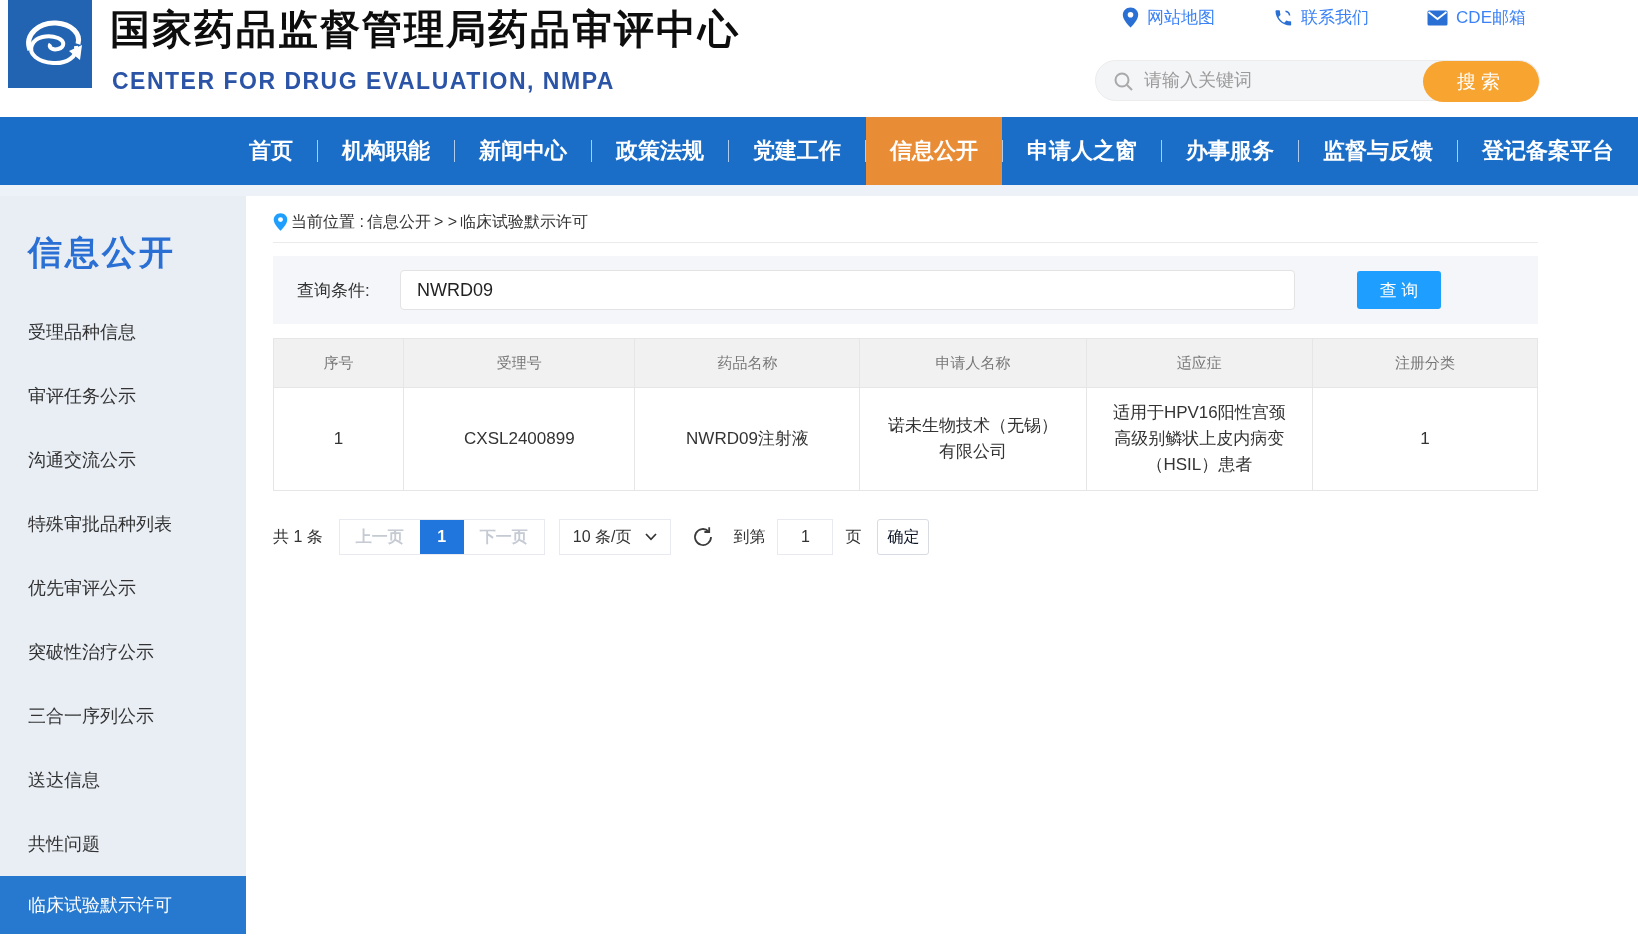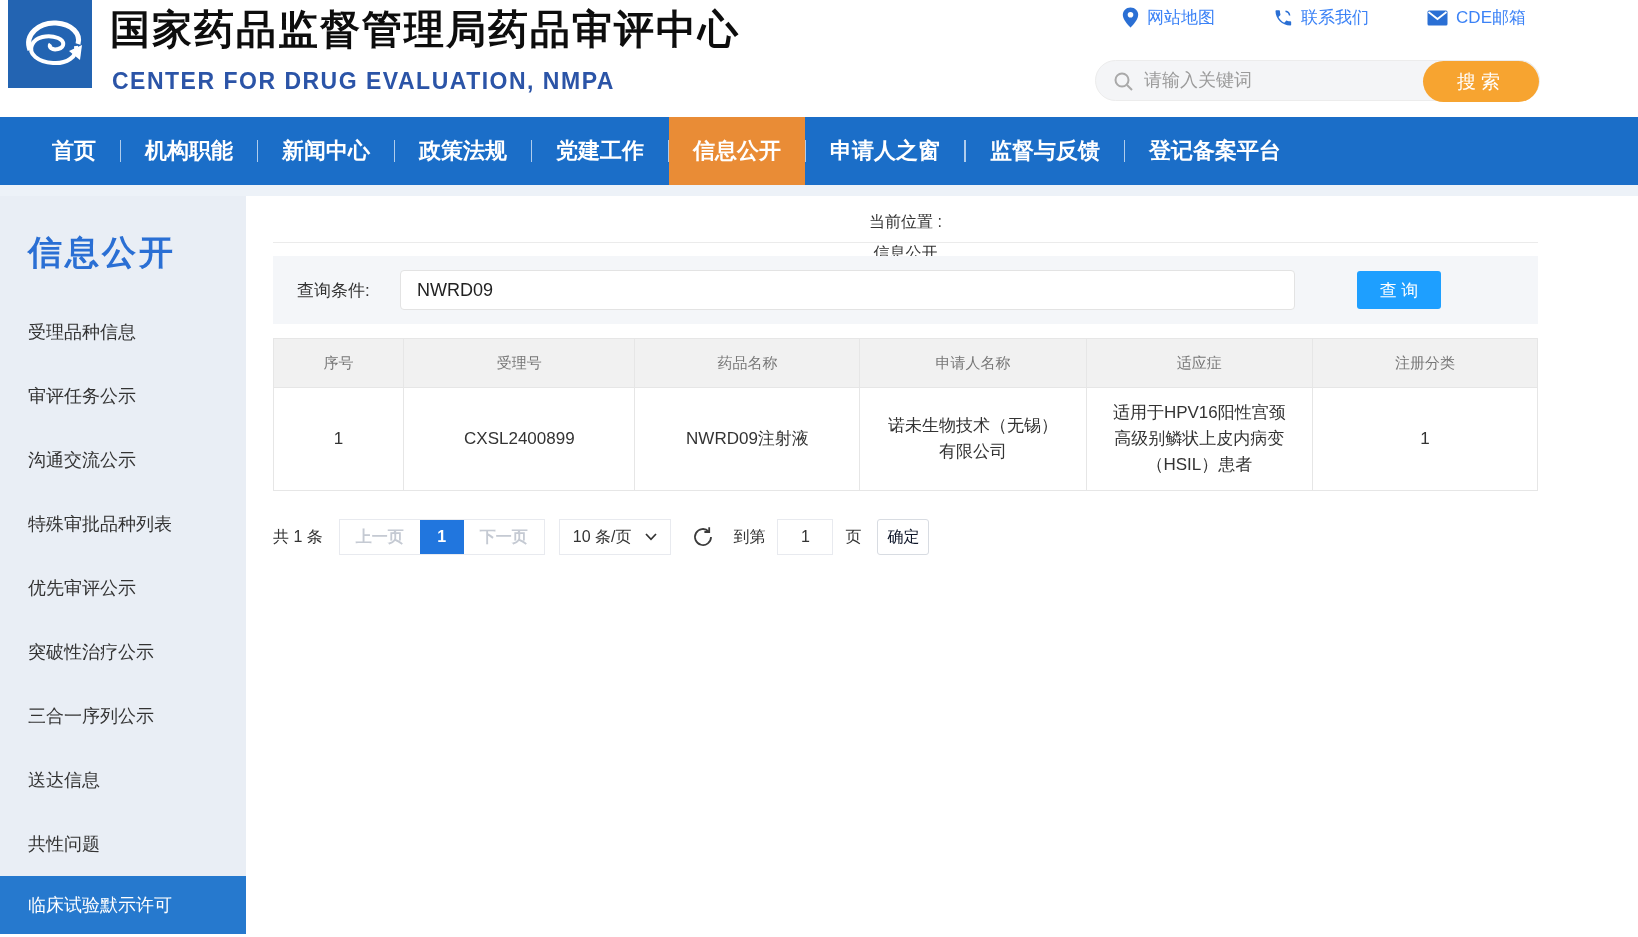--- a/index.html
+++ b/index.html
@@ -23,40 +23,40 @@
   .search-input { position:absolute; left:48px; top:1px; width:270px; height:37px; border:none;
                   background:transparent; outline:none; font-size:18px; color:#333;
                   font-family:inherit; }
   .search-input::placeholder { color:#9b9b9b; }
   .search-btn { position:absolute; right:0; top:0; width:116px; height:41px; border:none;
                 border-radius:21px; background:#f7a430; color:#fff; font-size:19px;
                 letter-spacing:5px; cursor:pointer; font-family:inherit; }
 
   
   .nav { position:absolute; top:117px; left:0; width:1638px; height:68px; background:#1b6ec8; }
-  .nav-inner { display:flex; align-items:center; height:68px; padding-left:28px; }
+  .nav-inner { display:flex; align-items:center; height:68px; padding-left:28px;justify-content:flex-end; }
   .nav-item { height:68px; line-height:68px; padding:0 24px; color:#fff; font-size:22px;
               font-weight:700; cursor:pointer; white-space:nowrap; }
   .nav-item.active { background:#e98c36; }
   .nav-sep { width:1px; height:22px; background:rgba(255,255,255,.65); align-self:center; }
   .nav-strip { position:absolute; top:185px; left:0; width:1638px; height:11px; background:#edf2f8; }
 
   
   .sidebar { position:absolute; left:0; top:196px; width:246px; height:732px; background:#e9eef5; }
   .sidebar-title { margin:34px 0 0 28px; font-size:34px; font-weight:700; color:#2a6fd4;
                    letter-spacing:3px; }
   .sidebar-list { margin-top:24px; }
   .side-item { height:64px; display:flex; align-items:center; padding-left:28px;
                font-size:18px; color:#333; cursor:pointer; }
   .side-item.active { background:#2679ce; color:#fff; height:58px; }
 
   
   .main { position:absolute; left:273px; top:196px; width:1265px; }
-  .breadcrumb { height:47px; display:flex; align-items:center; gap:10px;
-                border-bottom:1px solid #ebebeb; padding-top:6px;flex-direction:column; }
+  .breadcrumb { height:47px; display:flex; align-items:center; gap:3px;
+                border-bottom:1px solid #ebebeb; padding-top:6px; }
   .breadcrumb span { font-size:16px; color:#333; }
   .breadcrumb .bc-link { cursor:pointer; }
 
   .query-panel { position:relative; margin-top:13px; height:68px; background:#f4f6f9; }
   .query-label { position:absolute; left:24px; top:0; height:68px; display:flex;
                  align-items:center; font-size:17px; color:#333; }
   .query-input { position:absolute; left:127px; top:14px; width:895px; height:40px;
                  border:1px solid #e3e3e3; border-radius:4px; padding-left:16px;
                  font-size:18px; color:#222; outline:none; font-family:inherit; background:#fff; }
   .query-btn { position:absolute; left:1084px; top:15px; width:84px; height:38px; border:none;
@@ -148,20 +148,21 @@
         <div class="nav-item">新闻中心</div>
         <span class="nav-sep"></span>
         <div class="nav-item">政策法规</div>
         <span class="nav-sep"></span>
         <div class="nav-item">党建工作</div>
         <span class="nav-sep"></span>
         <div class="nav-item active">信息公开</div>
         <span class="nav-sep"></span>
         <div class="nav-item">申请人之窗</div>
         <span class="nav-sep"></span>
+        <div class="nav-item">办事服务</div>
         <span class="nav-sep"></span>
         <div class="nav-item">监督与反馈</div>
         <span class="nav-sep"></span>
         <div class="nav-item">登记备案平台</div>
       </div>
   </div>
   <div class="nav-strip"></div>
 
   <div class="sidebar">
     <div class="sidebar-title">信息公开</div>

